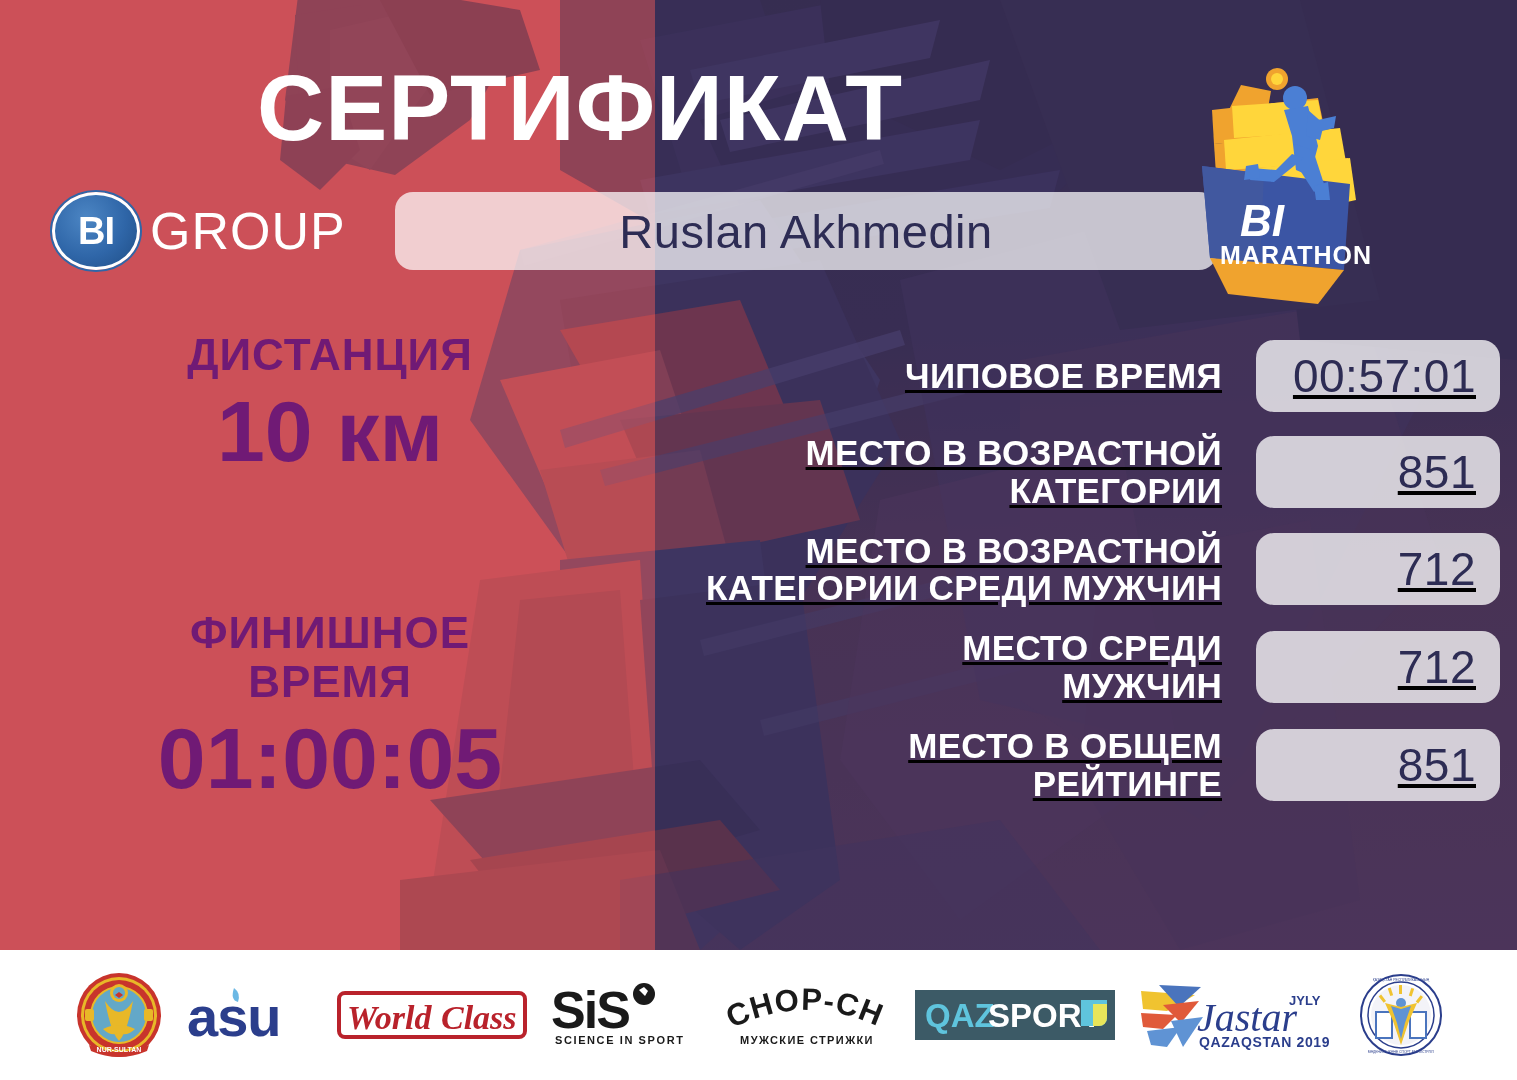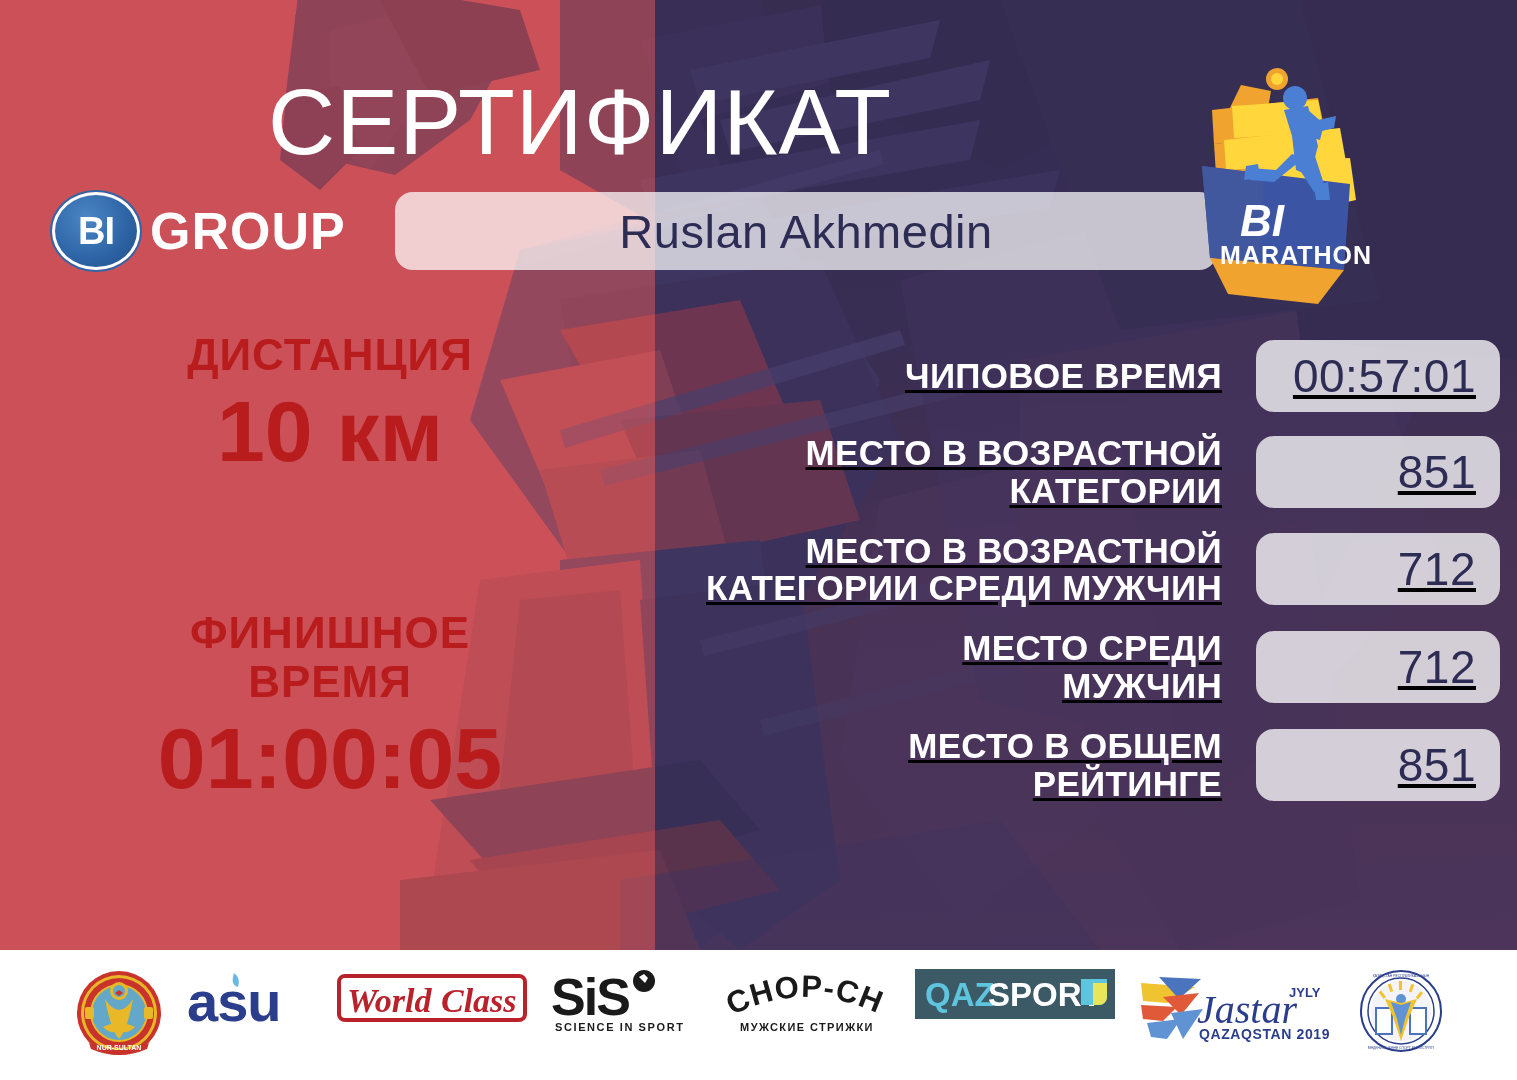--- a/index.html
+++ b/index.html
@@ -21,30 +21,29 @@
   .bg-right { position:absolute; left:655px; top:0; width:862px; height:950px;
               background:linear-gradient(178deg,#2b2a4a 0%,#2e2b4d 34%,#4a3450 60%,#52385a 100%); }
   .bg-art   { position:absolute; left:0; top:0; width:1517px; height:950px; }
 
   
   .sponsor-bar {
     position:absolute; left:0; top:950px; width:1517px; height:130px;
     background:#ffffff; display:flex; align-items:center; justify-content:center;
     gap:22px; padding:0 34px;
   }
-  .sponsor { display:flex; align-items:flex-start; justify-content:center; height:92px; }
+  .sponsor { display:flex; align-items:center; justify-content:center; height:92px; }
 
   
   .title {
     position:absolute; left:0; top:60px; width:1160px;
     text-align:center;
-    font-size:93px; font-weight:normal; color:#ffffff;
+    font-size:93px; font-weight:bold; color:#ffffff;
     letter-spacing:1px; line-height:1.05;
     font-family:"Liberation Sans", sans-serif;
-    margin-top:14px;
   }
   .name-plate {
     position:absolute; left:395px; top:192px; width:822px; height:78px;
     background:rgba(255,255,255,0.72);
     border-radius:18px;
     display:flex; align-items:center; justify-content:center;
   }
   .name-plate span {
     font-size:47px; color:#2d2c54; font-weight:400; letter-spacing:0.5px;
   }
@@ -52,27 +51,27 @@
   
   .bigroup { position:absolute; left:52px; top:192px; display:flex; align-items:center; gap:10px; }
   .bigroup .badge {
     width:88px; height:78px; border-radius:50%;
     background:radial-gradient(circle at 38% 32%, #4c86c4 0%, #2f66a8 55%, #1f4d85 100%);
     border:3px solid #ffffff;
     display:flex; align-items:center; justify-content:center;
     box-shadow:0 0 0 2px #2f66a8;
   }
   .bigroup .badge b { color:#ffffff; font-size:38px; font-weight:bold; letter-spacing:-1px; }
-  .bigroup .word { color:#ffffff; font-size:52px; font-weight:700; letter-spacing:1px; }
+  .bigroup .word { color:#ffffff; font-size:52px; font-weight:400; letter-spacing:1px; }
 
   
   .marathon { position:absolute; left:1168px; top:58px; width:215px; height:248px; }
 
   
-  .left-col { position:absolute; left:20px; top:330px; width:620px; text-align:center; color:#b91c1c; }
+  .left-col { position:absolute; left:20px; top:330px; width:620px; text-align:center; color:#701a75; }
   .lblock { margin-bottom:0; }
   .lbl-label { font-size:44px; font-weight:bold; letter-spacing:1px; line-height:1.12; }
   .lbl-value { font-size:86px; font-weight:bold; letter-spacing:0px; line-height:1.12; margin-top:4px; }
   .spacer-block { height:128px; }
 
   
   .right-col {
     position:absolute; left:500px; top:340px; width:1000px;
   }
   .stat-row {

